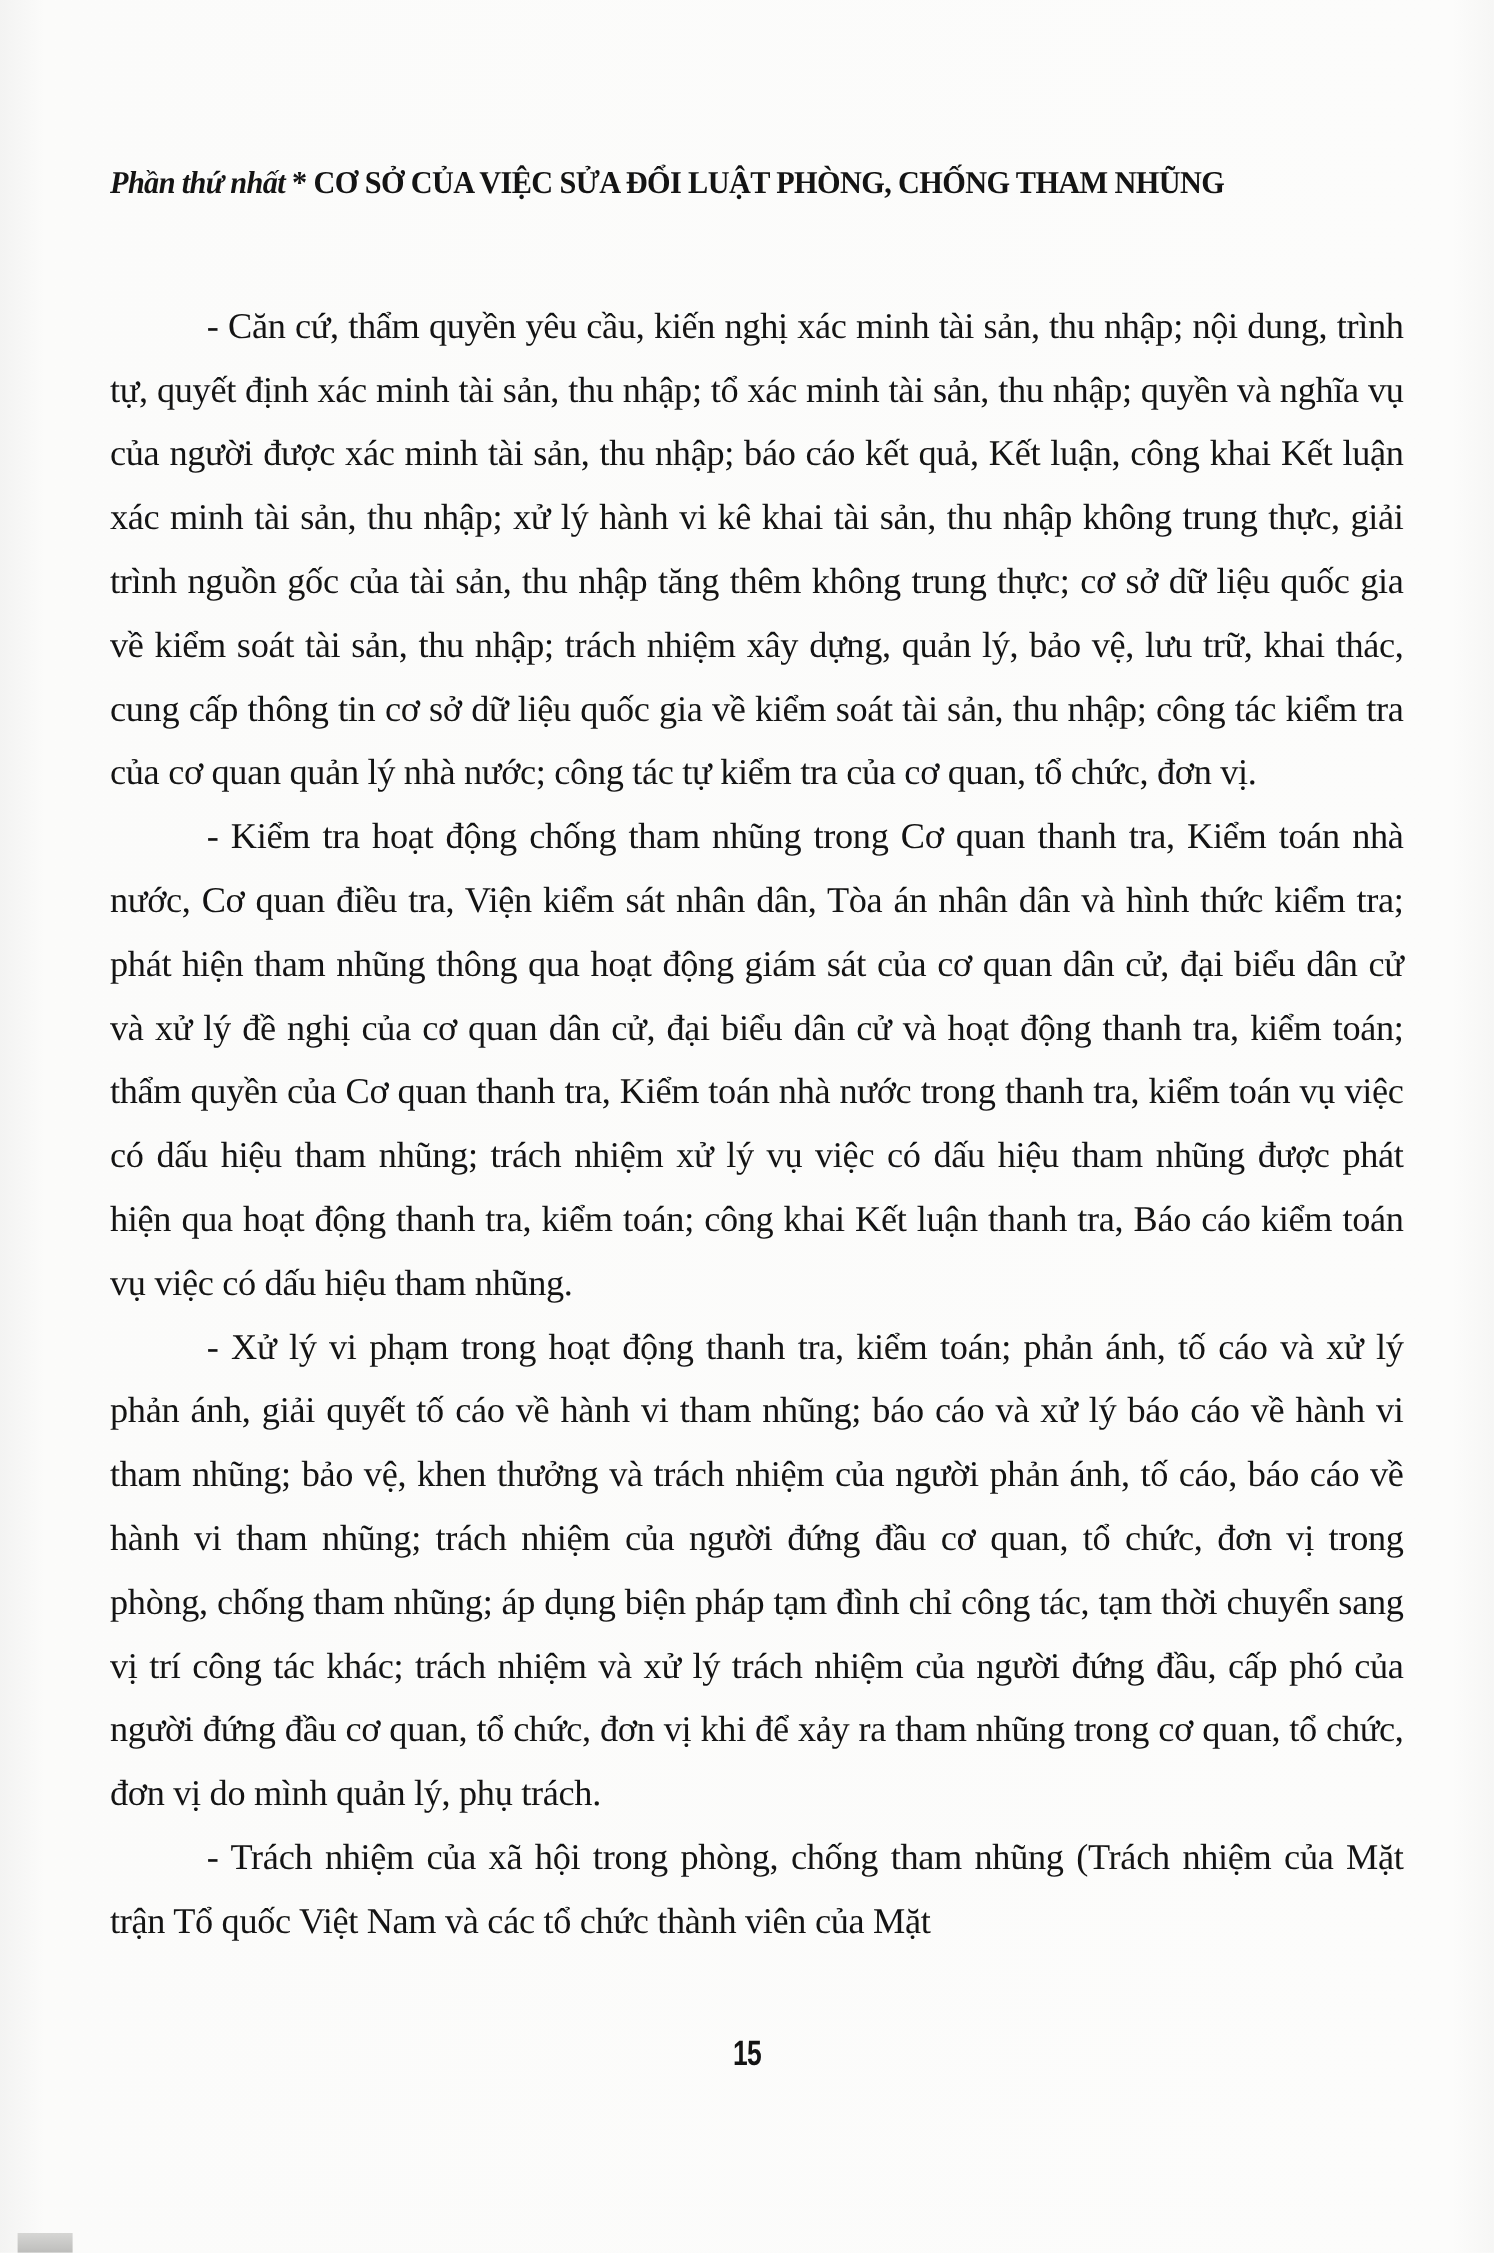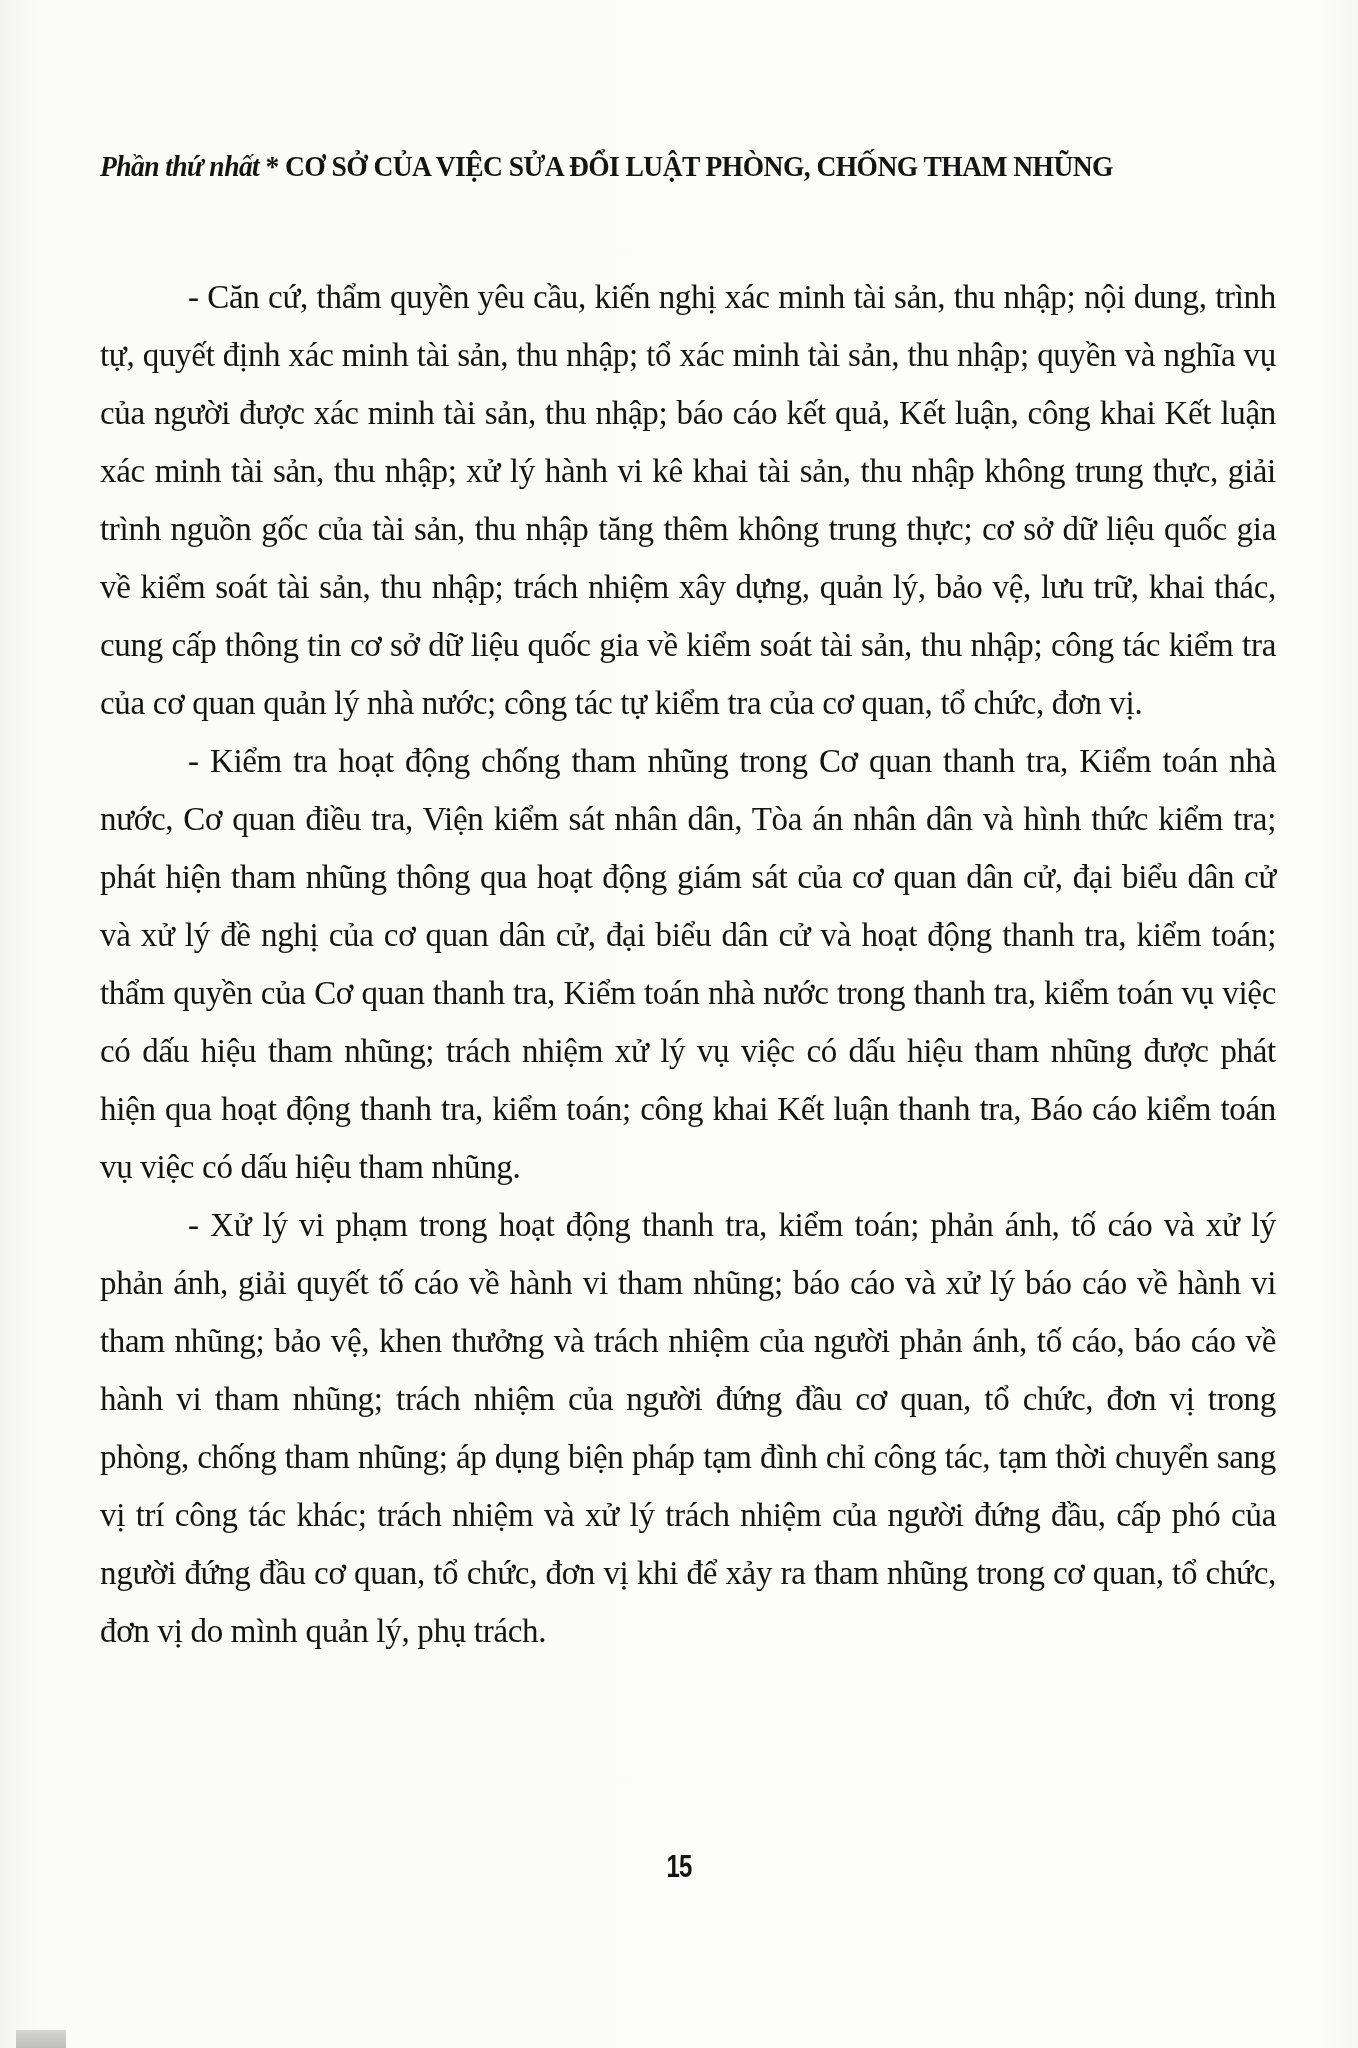--- a/index.html
+++ b/index.html
@@ -79,18 +79,19 @@
 <div class="page">
 
   <div class="running-head">
     <span class="part">Phần thứ nhất</span><span> * </span><span>CƠ SỞ CỦA VIỆC SỬA ĐỔI LUẬT PHÒNG, CHỐNG THAM NHŨNG</span>
   </div>
 
   <div class="body-text">
     <p>- Căn cứ, thẩm quyền yêu cầu, kiến nghị xác minh tài sản, thu nhập; nội dung, trình tự, quyết định xác minh tài sản, thu nhập; tổ xác minh tài sản, thu nhập; quyền và nghĩa vụ của người được xác minh tài sản, thu nhập; báo cáo kết quả, Kết luận, công khai Kết luận xác minh tài sản, thu nhập; xử lý hành vi kê khai tài sản, thu nhập không trung thực, giải trình nguồn gốc của tài sản, thu nhập tăng thêm không trung thực; cơ sở dữ liệu quốc gia về kiểm soát tài sản, thu nhập; trách nhiệm xây dựng, quản lý, bảo vệ, lưu trữ, khai thác, cung cấp thông tin cơ sở dữ liệu quốc gia về kiểm soát tài sản, thu nhập; công tác kiểm tra của cơ quan quản lý nhà nước; công tác tự kiểm tra của cơ quan, tổ chức, đơn vị.</p>
     <p>- Kiểm tra hoạt động chống tham nhũng trong Cơ quan thanh tra, Kiểm toán nhà nước, Cơ quan điều tra, Viện kiểm sát nhân dân, Tòa án nhân dân và hình thức kiểm tra; phát hiện tham nhũng thông qua hoạt động giám sát của cơ quan dân cử, đại biểu dân cử và xử lý đề nghị của cơ quan dân cử, đại biểu dân cử và hoạt động thanh tra, kiểm toán; thẩm quyền của Cơ quan thanh tra, Kiểm toán nhà nước trong thanh tra, kiểm toán vụ việc có dấu hiệu tham nhũng; trách nhiệm xử lý vụ việc có dấu hiệu tham nhũng được phát hiện qua hoạt động thanh tra, kiểm toán; công khai Kết luận thanh tra, Báo cáo kiểm toán vụ việc có dấu hiệu tham nhũng.</p>
     <p>- Xử lý vi phạm trong hoạt động thanh tra, kiểm toán; phản ánh, tố cáo và xử lý phản ánh, giải quyết tố cáo về hành vi tham nhũng; báo cáo và xử lý báo cáo về hành vi tham nhũng; bảo vệ, khen thưởng và trách nhiệm của người phản ánh, tố cáo, báo cáo về hành vi tham nhũng; trách nhiệm của người đứng đầu cơ quan, tổ chức, đơn vị trong phòng, chống tham nhũng; áp dụng biện pháp tạm đình chỉ công tác, tạm thời chuyển sang vị trí công tác khác; trách nhiệm và xử lý trách nhiệm của người đứng đầu, cấp phó của người đứng đầu cơ quan, tổ chức, đơn vị khi để xảy ra tham nhũng trong cơ quan, tổ chức, đơn vị do mình quản lý, phụ trách.</p>
+    <p>- Trách nhiệm của xã hội trong phòng, chống tham nhũng (Trách nhiệm của Mặt trận Tổ quốc Việt Nam và các tổ chức thành viên của Mặt</p>
   </div>
 
   <div class="page-number">15</div>
 
   <div class="scan-mark"></div>
 </div>
 
 </body></html>

